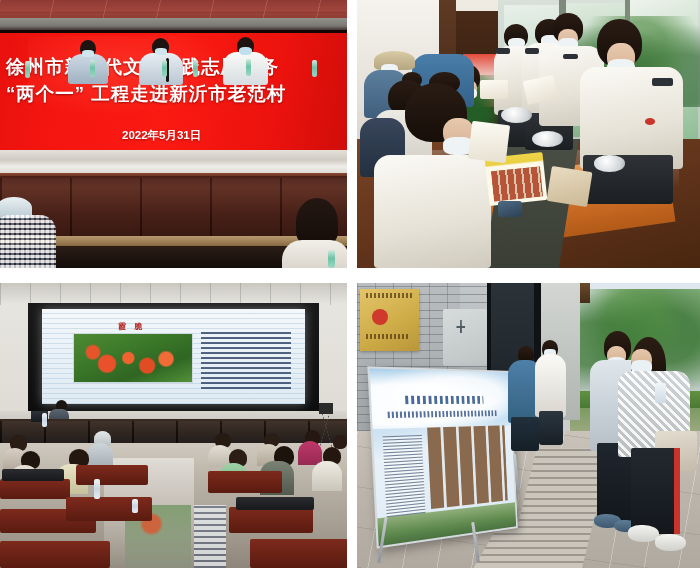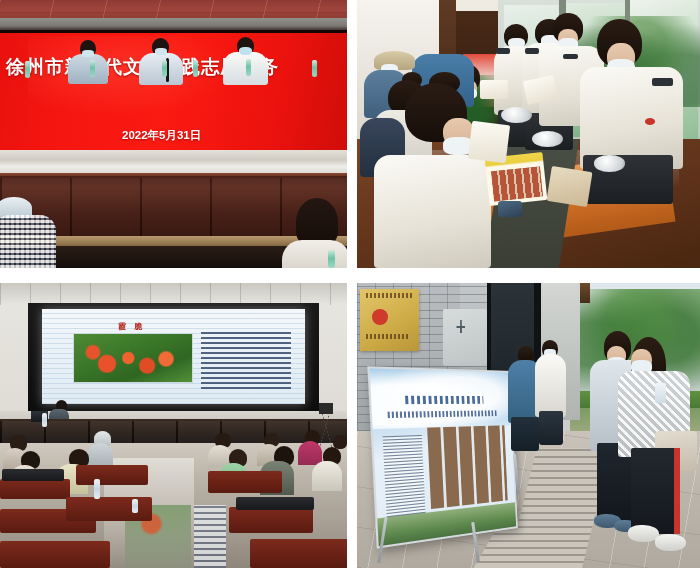--- a/index.html
+++ b/index.html
@@ -297,20 +297,21 @@
   <div class="photo ph-tl">
     <div class="layer tl-ceiling"></div>
     <div class="layer tl-ceilgrid"></div>
     <div class="layer tl-ceilshadow"></div>
     <div class="layer tl-screenframe"></div>
     <div class="layer tl-screen"></div>
     <div class="layer tl-screen-glow"></div>
 
     <div class="layer tl-bannertext">
       <div class="tl-l1">徐州市新时代文明实践志愿服务</div>
+      <div class="tl-l2">“两个一” 工程走进新沂市老范村</div>
     </div>
     <div class="tl-date">2022年5月31日</div>
 
     <div class="layer tl-stagewall2"></div>
     <div class="layer tl-stagewall"></div>
 
     <div class="tl-person">
       <div class="tl-head" style="left:80px;top:40px;width:16px;height:17px;"></div>
       <div class="tl-shirt" style="left:68px;top:54px;width:40px;height:30px;background:linear-gradient(180deg,#cfdbe6,#9fb0c0);"></div>
       <div class="tl-mask" style="left:82px;top:50px;width:12px;height:7px;"></div>

